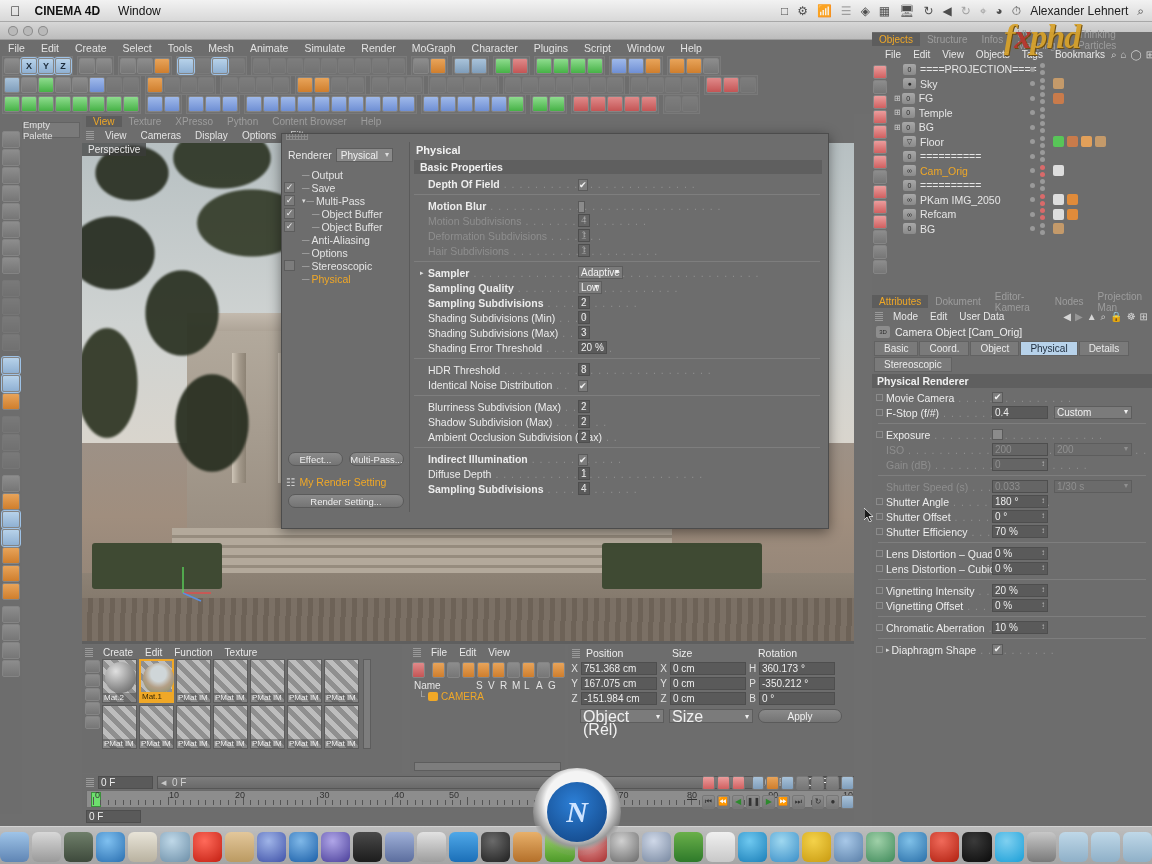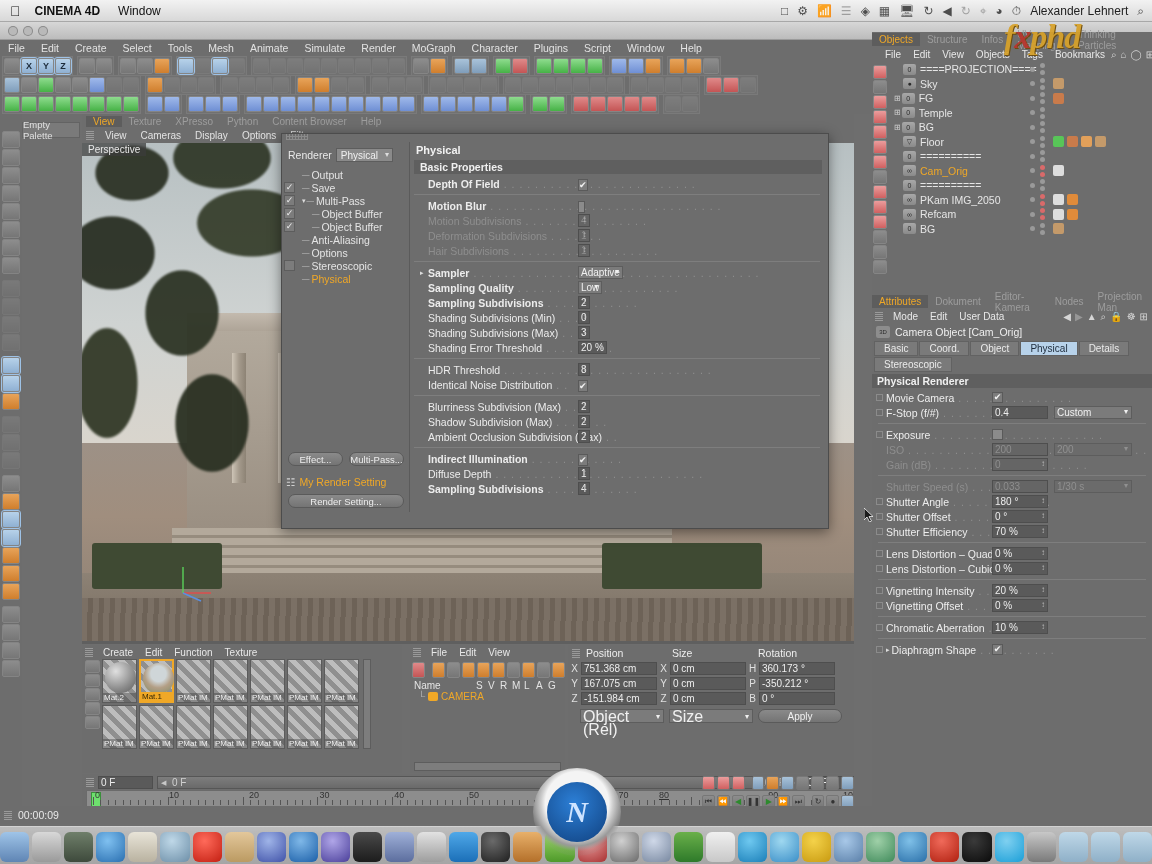--- a/index.html
+++ b/index.html
@@ -1450,27 +1450,27 @@
         <div class="tick" style="left: 701.64px;"></div>
         <div class="tick" style="left: 709.12px;"></div>
         <div class="tick" style="left: 716.6px;"></div>
         <div class="tick" style="left: 724.08px;"></div>
         <div class="tick" style="left: 731.56px;"></div>
         <div class="tick" style="left: 739.04px;"></div>
         <div class="tick" style="left: 746.52px;"></div>
         <div class="tick tickM" style="left: 754px;"></div>
         <div class="num" style="left: 8px;">0</div>
         <div class="num" style="left: 82px;">10</div>
-        <div class="num" style="left: 162px;">20</div>
+        <div class="num" style="left: 148px;">20</div>
         <div class="num" style="left: 232.4px;">30</div>
         <div class="num" style="left: 307.2px;">40</div>
-        <div class="num" style="left: 382px;">50</div>
+        <div class="num" style="left: 362px;">50</div>
         <div class="num" style="left: 456.8px;">60</div>
         <div class="num" style="left: 531.6px;">70</div>
-        <div class="num" style="left: 572px; text-decoration: underline;">80</div>
+        <div class="num" style="left: 600px; text-decoration: underline;">80</div>
         <div class="num" style="left: 681.2px;">90</div>
         <div class="num" style="left: 756px;">100</div>
       </div>
   <div style="display:flex;align-items:center;gap:4px;padding-left:4px;margin-top:2px;">
     <span class="tlfield">0 F</span>
   </div>
 </div>
 
 <div class="tlctrl">
   <div class="ctrlrow">
@@ -1494,24 +1494,20 @@
     <span class="cbtn2 g">▶</span>
     <span class="cbtn2">⏩</span>
     <span class="cbtn2">⏭</span>
     <span style="width:3px"></span>
     <span class="cbtn2">↻</span>
     <span class="cbtn2">●</span>
     <span class="cbtn2 b"></span>
   </div>
 </div>
 
-<div class="statusbar">
-  <span class="grip"></span>
-  <span class="st">00:00:09</span>
-</div>
 
 <div class="spinner">
   <div class="inner"></div>
   <div class="m">N</div>
 </div>
 
 <div class="dock" id="dock">
       <div class="dk" style="background: linear-gradient(rgb(159, 196, 232), rgb(95, 133, 180));"></div>
       <div class="dk" style="background: linear-gradient(rgb(216, 216, 216), rgb(154, 154, 154));"></div>
       <div class="dk" style="background: linear-gradient(rgb(111, 127, 106), rgb(62, 74, 60));"></div>

